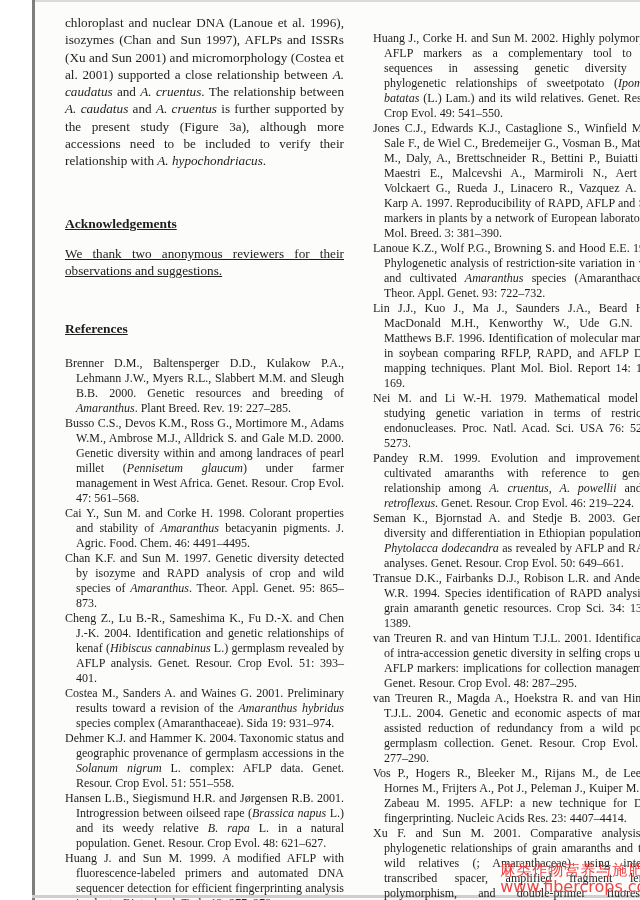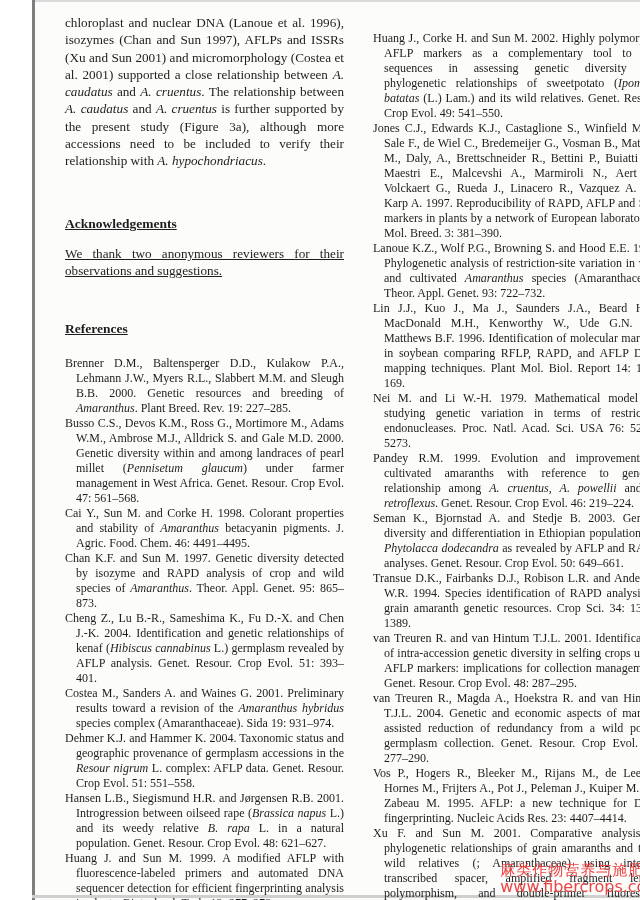--- a/index.html
+++ b/index.html
@@ -75,21 +75,21 @@
 
     <h2 class="section-heading refs-heading">References</h2>
 
     <div class="ref-list">
         <p class="ref">Brenner D.M., Baltensperger D.D., Kulakow P.A., Lehmann J.W., Myers R.L., Slabbert M.M. and Sleugh B.B. 2000. Genetic resources and breeding of <i>Amaranthus</i>. Plant Breed. Rev. 19: 227–285.</p>
         <p class="ref">Busso C.S., Devos K.M., Ross G., Mortimore M., Adams W.M., Ambrose M.J., Alldrick S. and Gale M.D. 2000. Genetic diversity within and among landraces of pearl millet (<i>Pennisetum glaucum</i>) under farmer management in West Africa. Genet. Resour. Crop Evol. 47: 561–568.</p>
         <p class="ref">Cai Y., Sun M. and Corke H. 1998. Colorant properties and stability of <i>Amaranthus</i> betacyanin pigments. J. Agric. Food. Chem. 46: 4491–4495.</p>
         <p class="ref">Chan K.F. and Sun M. 1997. Genetic diversity detected by isozyme and RAPD analysis of crop and wild species of <i>Amaranthus</i>. Theor. Appl. Genet. 95: 865–873.</p>
         <p class="ref">Cheng Z., Lu B.-R., Sameshima K., Fu D.-X. and Chen J.-K. 2004. Identification and genetic relationships of kenaf (<i>Hibiscus cannabinus</i> L.) germplasm revealed by AFLP analysis. Genet. Resour. Crop Evol. 51: 393–401.</p>
         <p class="ref">Costea M., Sanders A. and Waines G. 2001. Preliminary results toward a revision of the <i>Amaranthus hybridus</i> species complex (Amaranthaceae). Sida 19: 931–974.</p>
-        <p class="ref">Dehmer K.J. and Hammer K. 2004. Taxonomic status and geographic provenance of germplasm accessions in the <i>Resour nigrum</i> L. complex: AFLP data. Genet. Resour. Crop Evol. 51: 551–558.</p>
+        <p class="ref">Dehmer K.J. and Hammer K. 2004. Taxonomic status and geographic provenance of germplasm accessions in the <i>Solanum nigrum</i> L. complex: AFLP data. Genet. Resour. Crop Evol. 51: 551–558.</p>
         <p class="ref">Hansen L.B., Siegismund H.R. and Jørgensen R.B. 2001. Introgression between oilseed rape (<i>Brassica napus</i> L.) and its weedy relative <i>B. rapa</i> L. in a natural population. Genet. Resour. Crop Evol. 48: 621–627.</p>
         <p class="ref">Huang J. and Sun M. 1999. A modified AFLP with fluorescence-labeled primers and automated DNA sequencer detection for efficient fingerprinting analysis in plants. Biotechnol. Tech. 13: 277–278.</p>
       </div>
   </div>
 
   <div class="col col-right">
     <div class="ref-list">
         <p class="ref">Huang J., Corke H. and Sun M. 2002. Highly polymorphic AFLP markers as a complementary tool to ITS sequences in assessing genetic diversity and phylogenetic relationships of sweetpotato (<i>Ipomoea batatas</i> (L.) Lam.) and its wild relatives. Genet. Resour. Crop Evol. 49: 541–550.</p>
         <p class="ref">Jones C.J., Edwards K.J., Castaglione S., Winfield M.O., Sale F., de Wiel C., Bredemeijer G., Vosman B., Matthes M., Daly, A., Brettschneider R., Bettini P., Buiatti M., Maestri E., Malcevshi A., Marmiroli N., Aert R., Volckaert G., Rueda J., Linacero R., Vazquez A. and Karp A. 1997. Reproducibility of RAPD, AFLP and SSR markers in plants by a network of European laboratories. Mol. Breed. 3: 381–390.</p>
         <p class="ref">Lanoue K.Z., Wolf P.G., Browning S. and Hood E.E. 1996. Phylogenetic analysis of restriction-site variation in wild and cultivated <i>Amaranthus</i> species (Amaranthaceae). Theor. Appl. Genet. 93: 722–732.</p>

